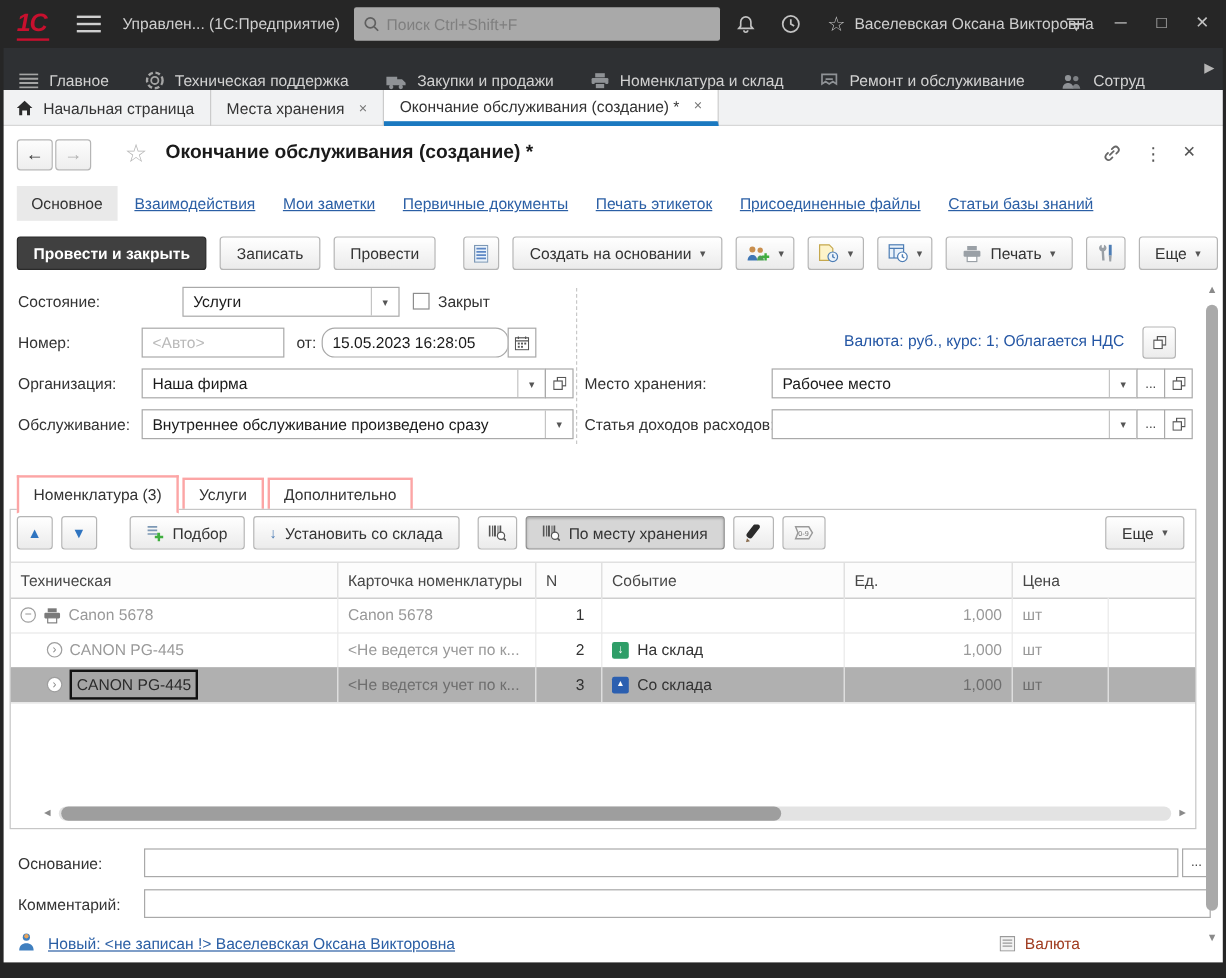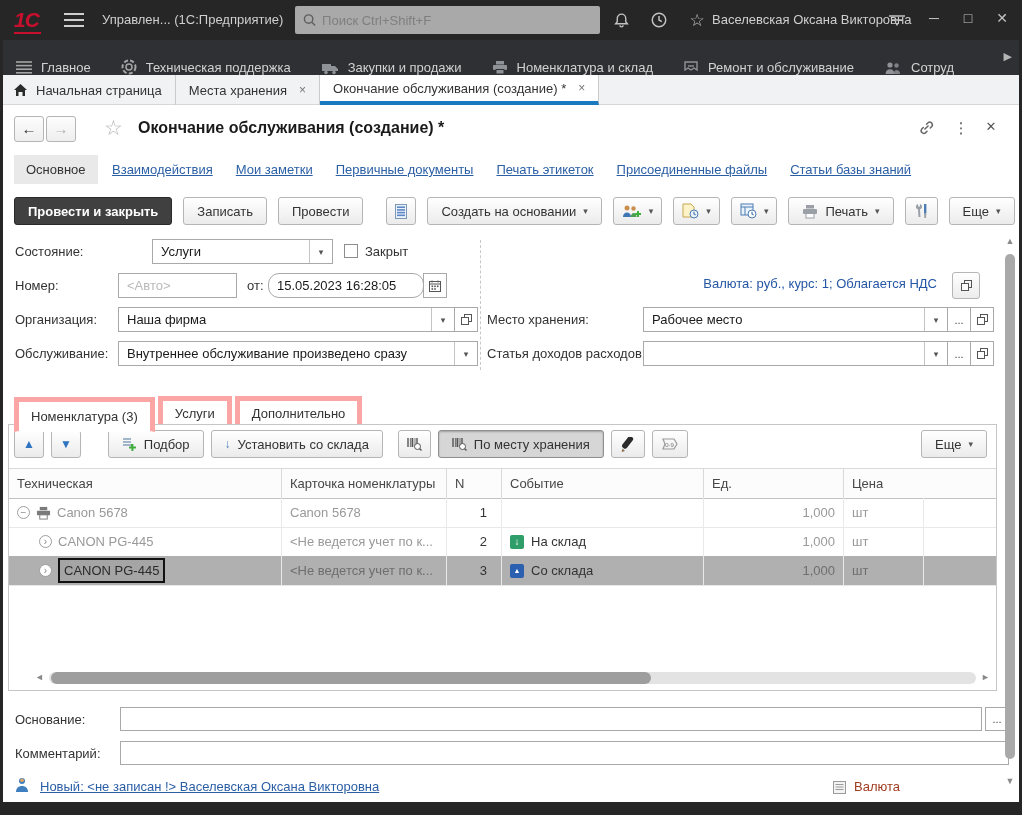--- a/index.html
+++ b/index.html
@@ -59,21 +59,21 @@
   .combo .caret { width:23px; border-left:1px solid #c4c4c4; display:flex; align-items:center; justify-content:center; font-size:9px; color:#555; }
   .sqbtn { position:absolute; height:25px; width:24px; border:1px solid #a9a9a9; background:#fff; display:flex; align-items:center; justify-content:center; font-size:11px; color:#444; }
   .txtinput { position:absolute; height:25px; border:1px solid #a9a9a9; background:#fff; font-size:13px; color:#1a1a1a; padding:0 8px; outline:none; }
   .txtinput::placeholder { color:#b9b9b9; }
   .checkbox { position:absolute; width:14px; height:14px; border:1px solid #8d8d8d; background:#fff; }
   .currency { position:absolute; font-size:13px; color:#2456a4; white-space:nowrap; text-align:right; }
   .dashsep { position:absolute; border-left:1px dashed #c8c8c8; }
 
   
   .itabs { position:absolute; left:14px; top:396px; display:flex; align-items:flex-end; }
-  .itab { border:5px solid #fca5a5; background:#fff; font-size:13px; color:#333; padding:5px 12px; margin-right:3px; position:relative; }
+  .itab { border:2px solid #fca5a5; background:#fff; font-size:13px; color:#333; padding:5px 12px; margin-right:3px; position:relative; }
   .itab.active { padding:7px 12px; border-bottom:1px solid #fff; margin-bottom:-1px; z-index:3; }
   .itemsbox { position:absolute; left:8px; top:424px; width:989px; height:267px; border:1px solid #c6c6c6; background:#fff; }
   .tbl-toolbar { position:absolute; left:5px; top:5px; right:5px; display:flex; align-items:center; gap:7px; }
   .bluearrow { color:#2f74c0; font-size:12px; }
 
   
   .tgrid { position:absolute; left:0; width:987px; display:grid; grid-template-columns:273px 165px 55px 202px 140px 80px 1fr; }
   .tgrid .c { padding:0 8px; line-height:29px; font-size:13px; white-space:nowrap; overflow:hidden; border-right:1px solid #e9e9e9; }
   .thead { top:43px; border-top:1px solid #d9d9d9; border-bottom:1px solid #c2c2c2; background:#fcfcfc; }
   .thead .c { color:#474747; border-right:1px solid #d9d9d9; }

